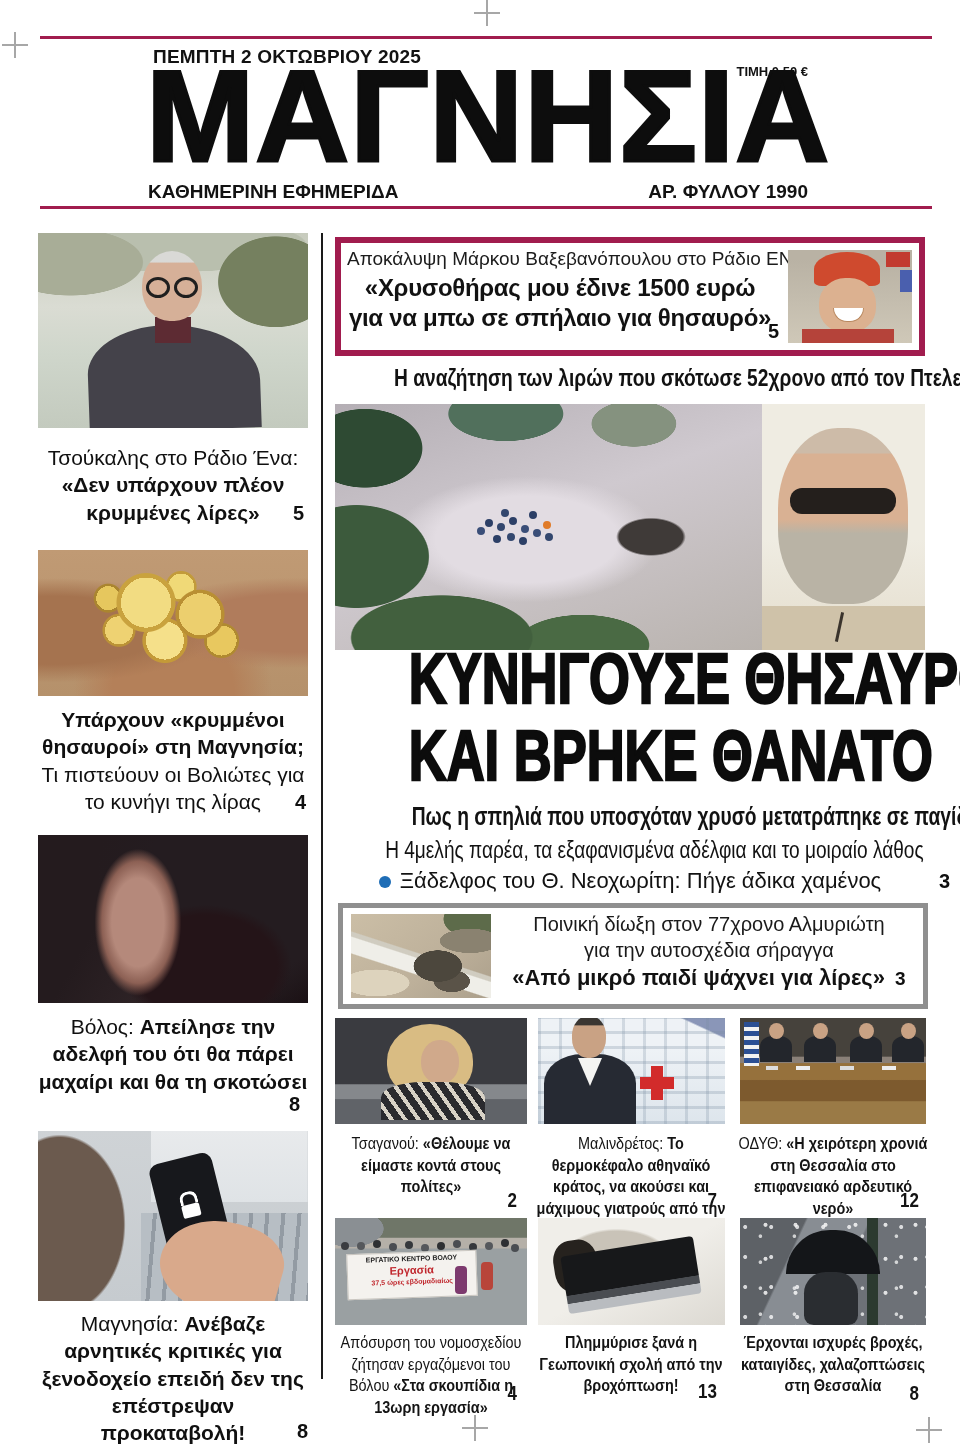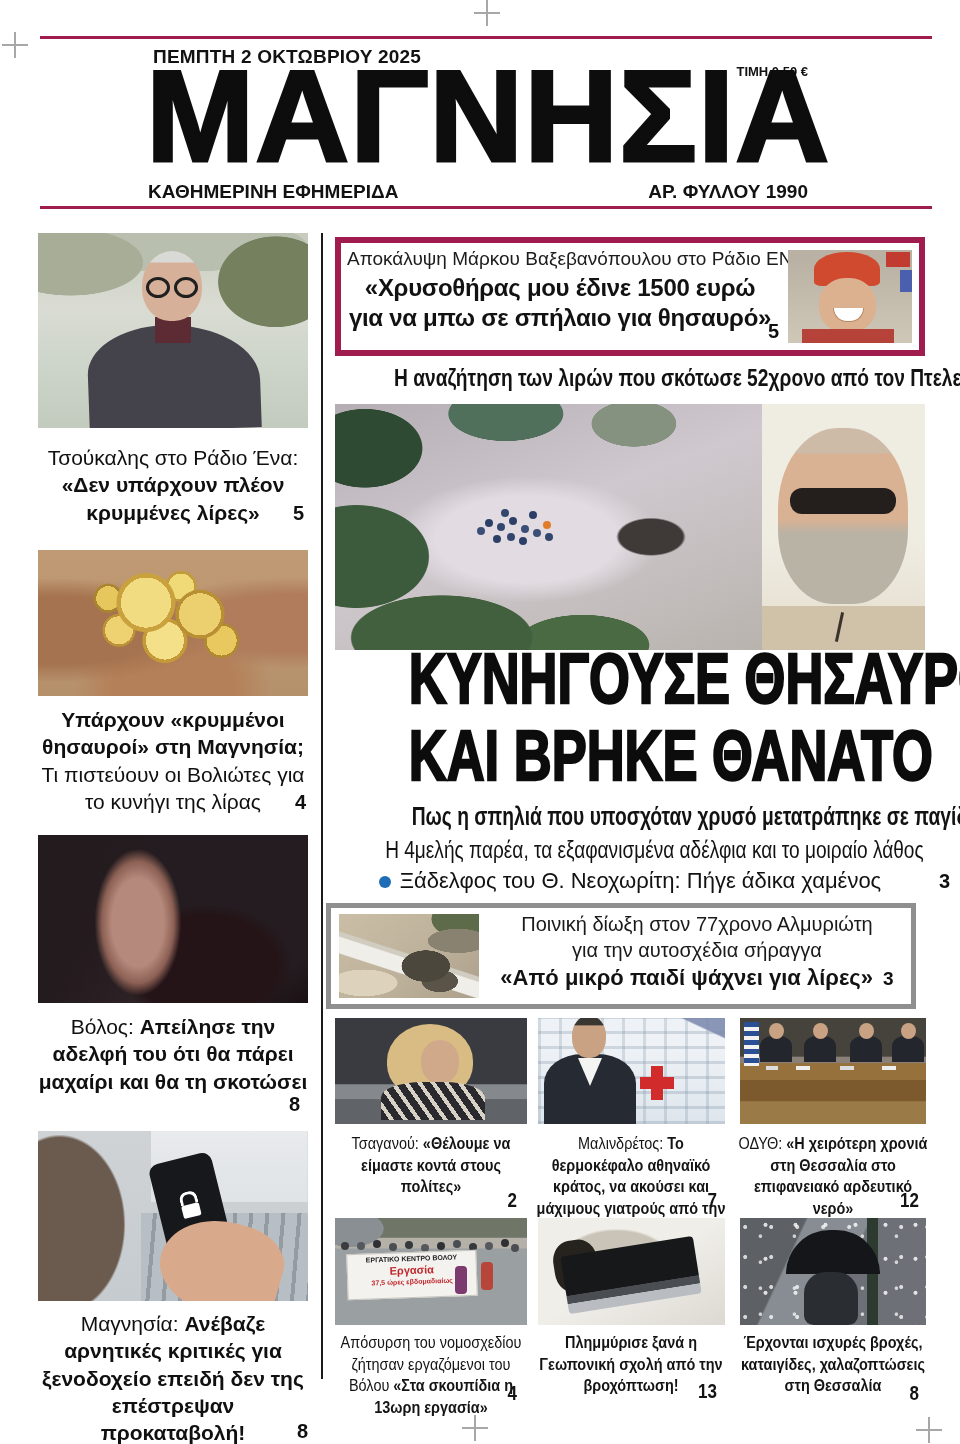--- a/index.html
+++ b/index.html
@@ -49,21 +49,21 @@
   #deck1{left:335px;top:801px;width:590px;text-align:center;font-size:26px;font-weight:600;
          white-space:nowrap;transform:scaleX(.74);transform-origin:center;}
   #deck2{left:335px;top:837px;width:590px;text-align:center;font-size:23px;font-weight:500;
          white-space:nowrap;transform:scaleX(.83);transform-origin:center;}
   #bullet-row{left:335px;top:868px;width:590px;text-align:center;font-size:22px;}
   #bullet-dot{display:inline-block;width:12px;height:12px;border-radius:50%;
               background:#1e6db6;margin-right:9px;}
   #bullet-row .b{font-weight:400;}
   #bullet-page{right:10px;top:870px;}
   
-  #graybox{left:326px;top:903px;width:590px;height:106px;border:5px solid #8f8f8f;
+  #graybox{left:338px;top:903px;width:590px;height:106px;border:5px solid #8f8f8f;
            background:#fff;box-sizing:border-box;}
   #gb-photo{left:8px;top:6px;width:140px;height:84px;}
   #gb-text{position:absolute;left:158px;right:6px;top:3px;text-align:center;}
   .gb-l{font-size:20px;font-weight:500;margin:0;line-height:1.3;color:#1a1a1a;}
   #gb-quote{font-size:22px;font-weight:800;margin:2px 0 0;}
   #gb-page{font-size:19px;margin-left:10px;}
   
   .cap{position:absolute;width:230px;text-align:center;font-size:17px;line-height:1.27;
        transform:scaleX(.85);transform-origin:center top;color:#141414;}
   .cap .b{font-weight:700;}

